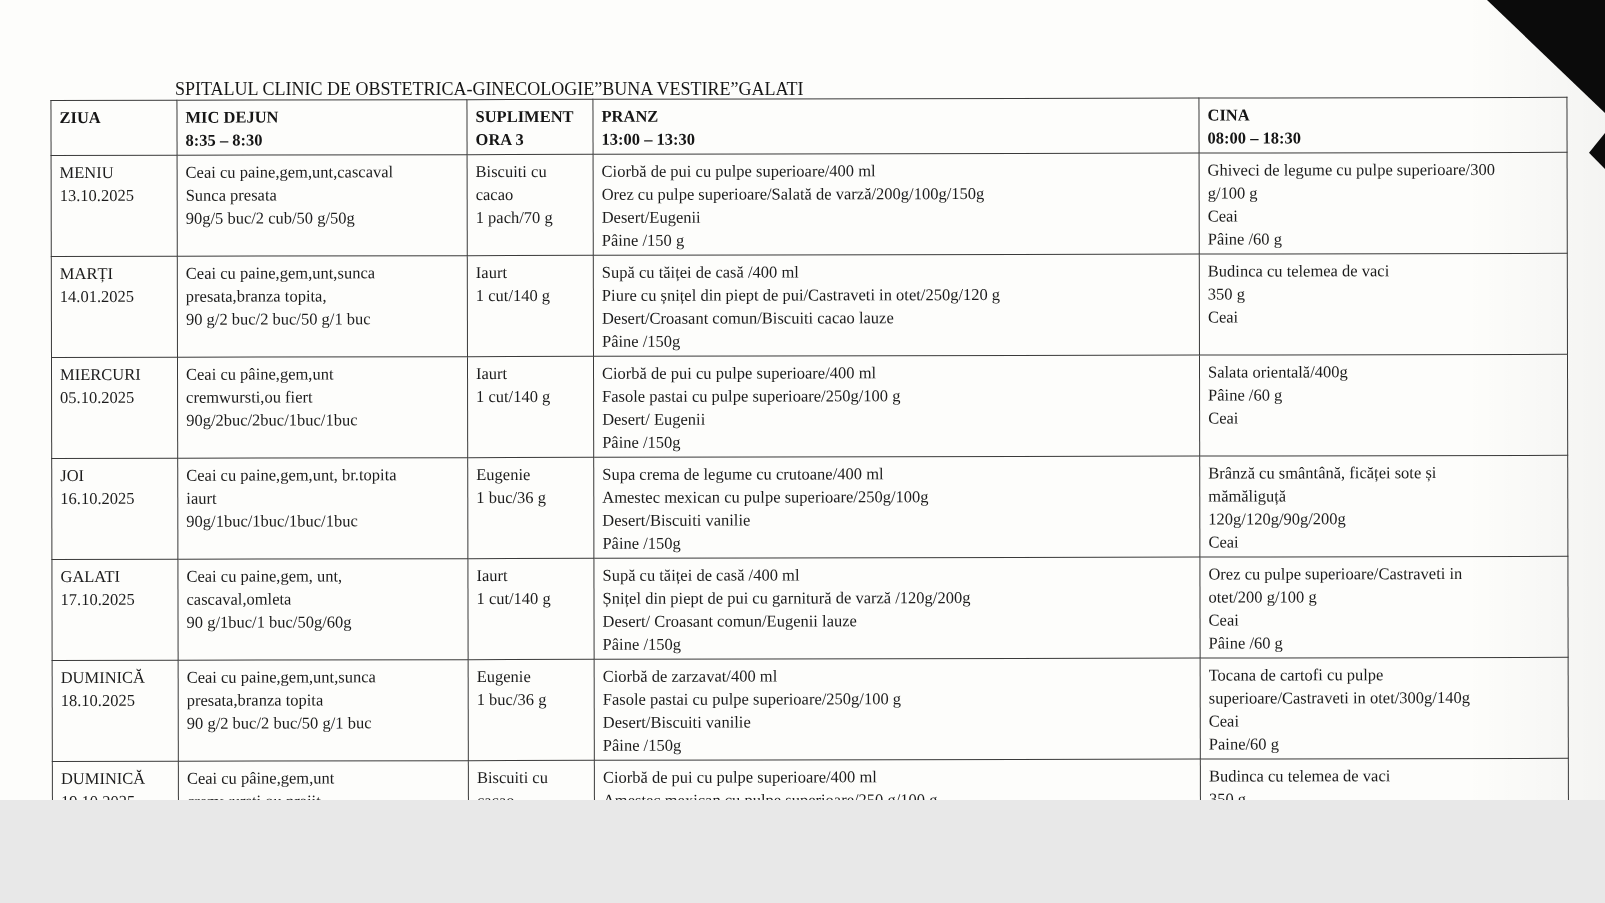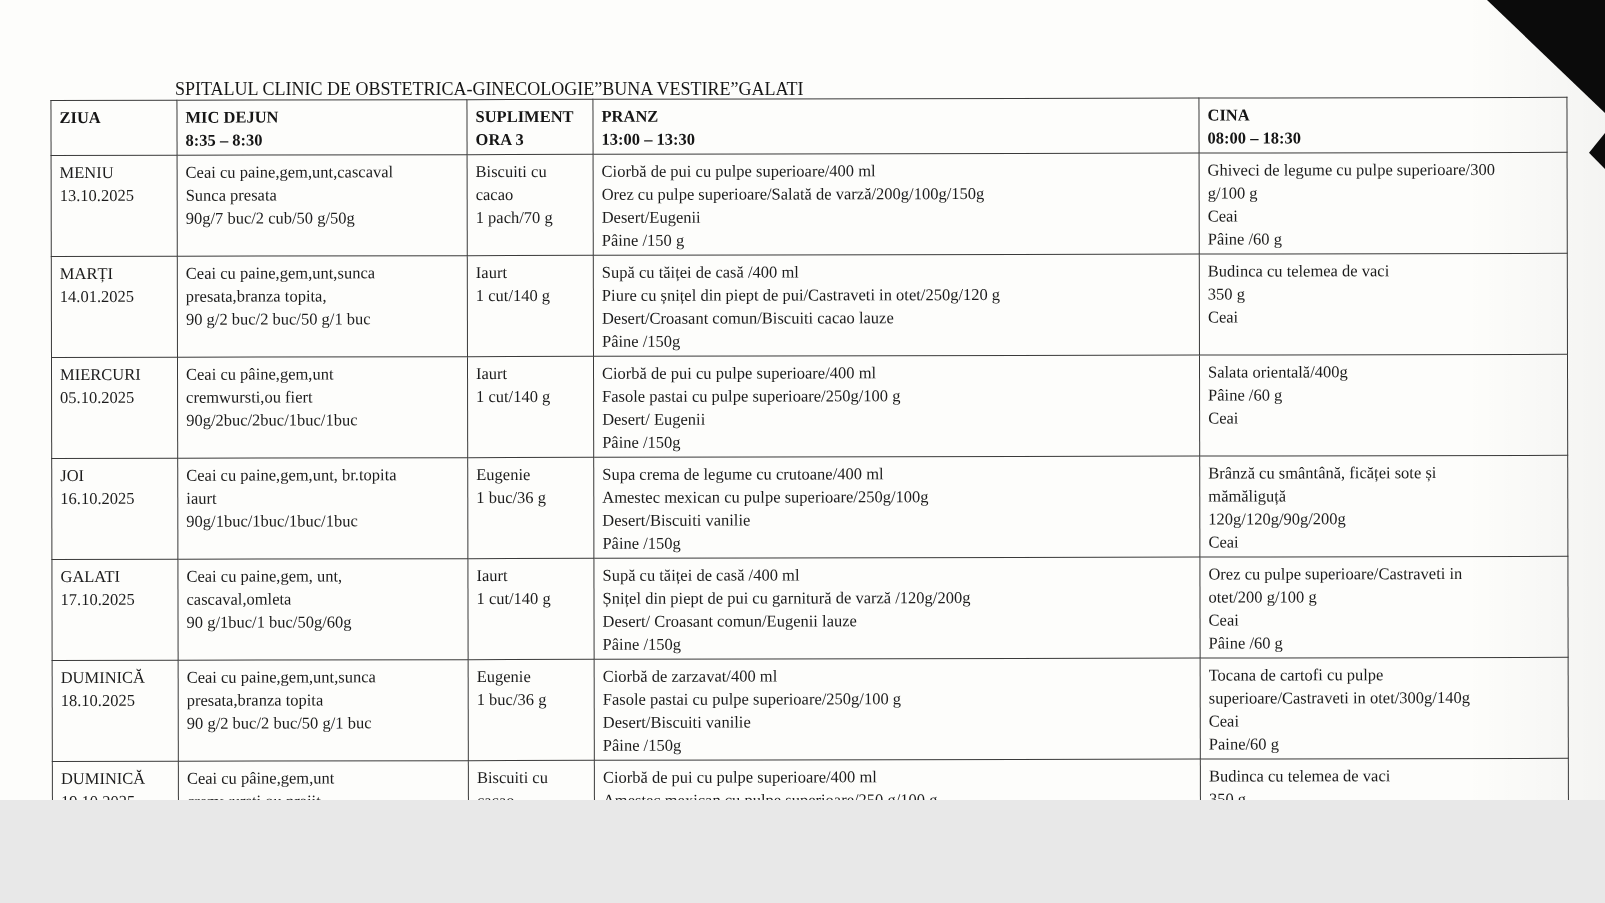--- a/index.html
+++ b/index.html
@@ -116,21 +116,21 @@
         </tr>
       </thead>
       <tbody>
         <tr>
           <td>
             <div>MENIU</div>
             <div>13.10.2025</div>
           </td>
           <td class="pre">Ceai cu paine,gem,unt,cascaval
 Sunca presata
-90g/7 buc/2 cub/50 g/50g</td>
+90g/5 buc/2 cub/50 g/50g</td>
           <td class="pre">Biscuiti cu
 cacao
 1 pach/70 g</td>
           <td class="pre">Ciorbă de pui cu pulpe superioare/400 ml
 Orez cu pulpe superioare/Salată de varză/200g/100g/150g
 Desert/Eugenii
 Pâine /150 g</td>
           <td class="pre">Ghiveci de legume cu pulpe superioare/300
 g/100 g
 Ceai

